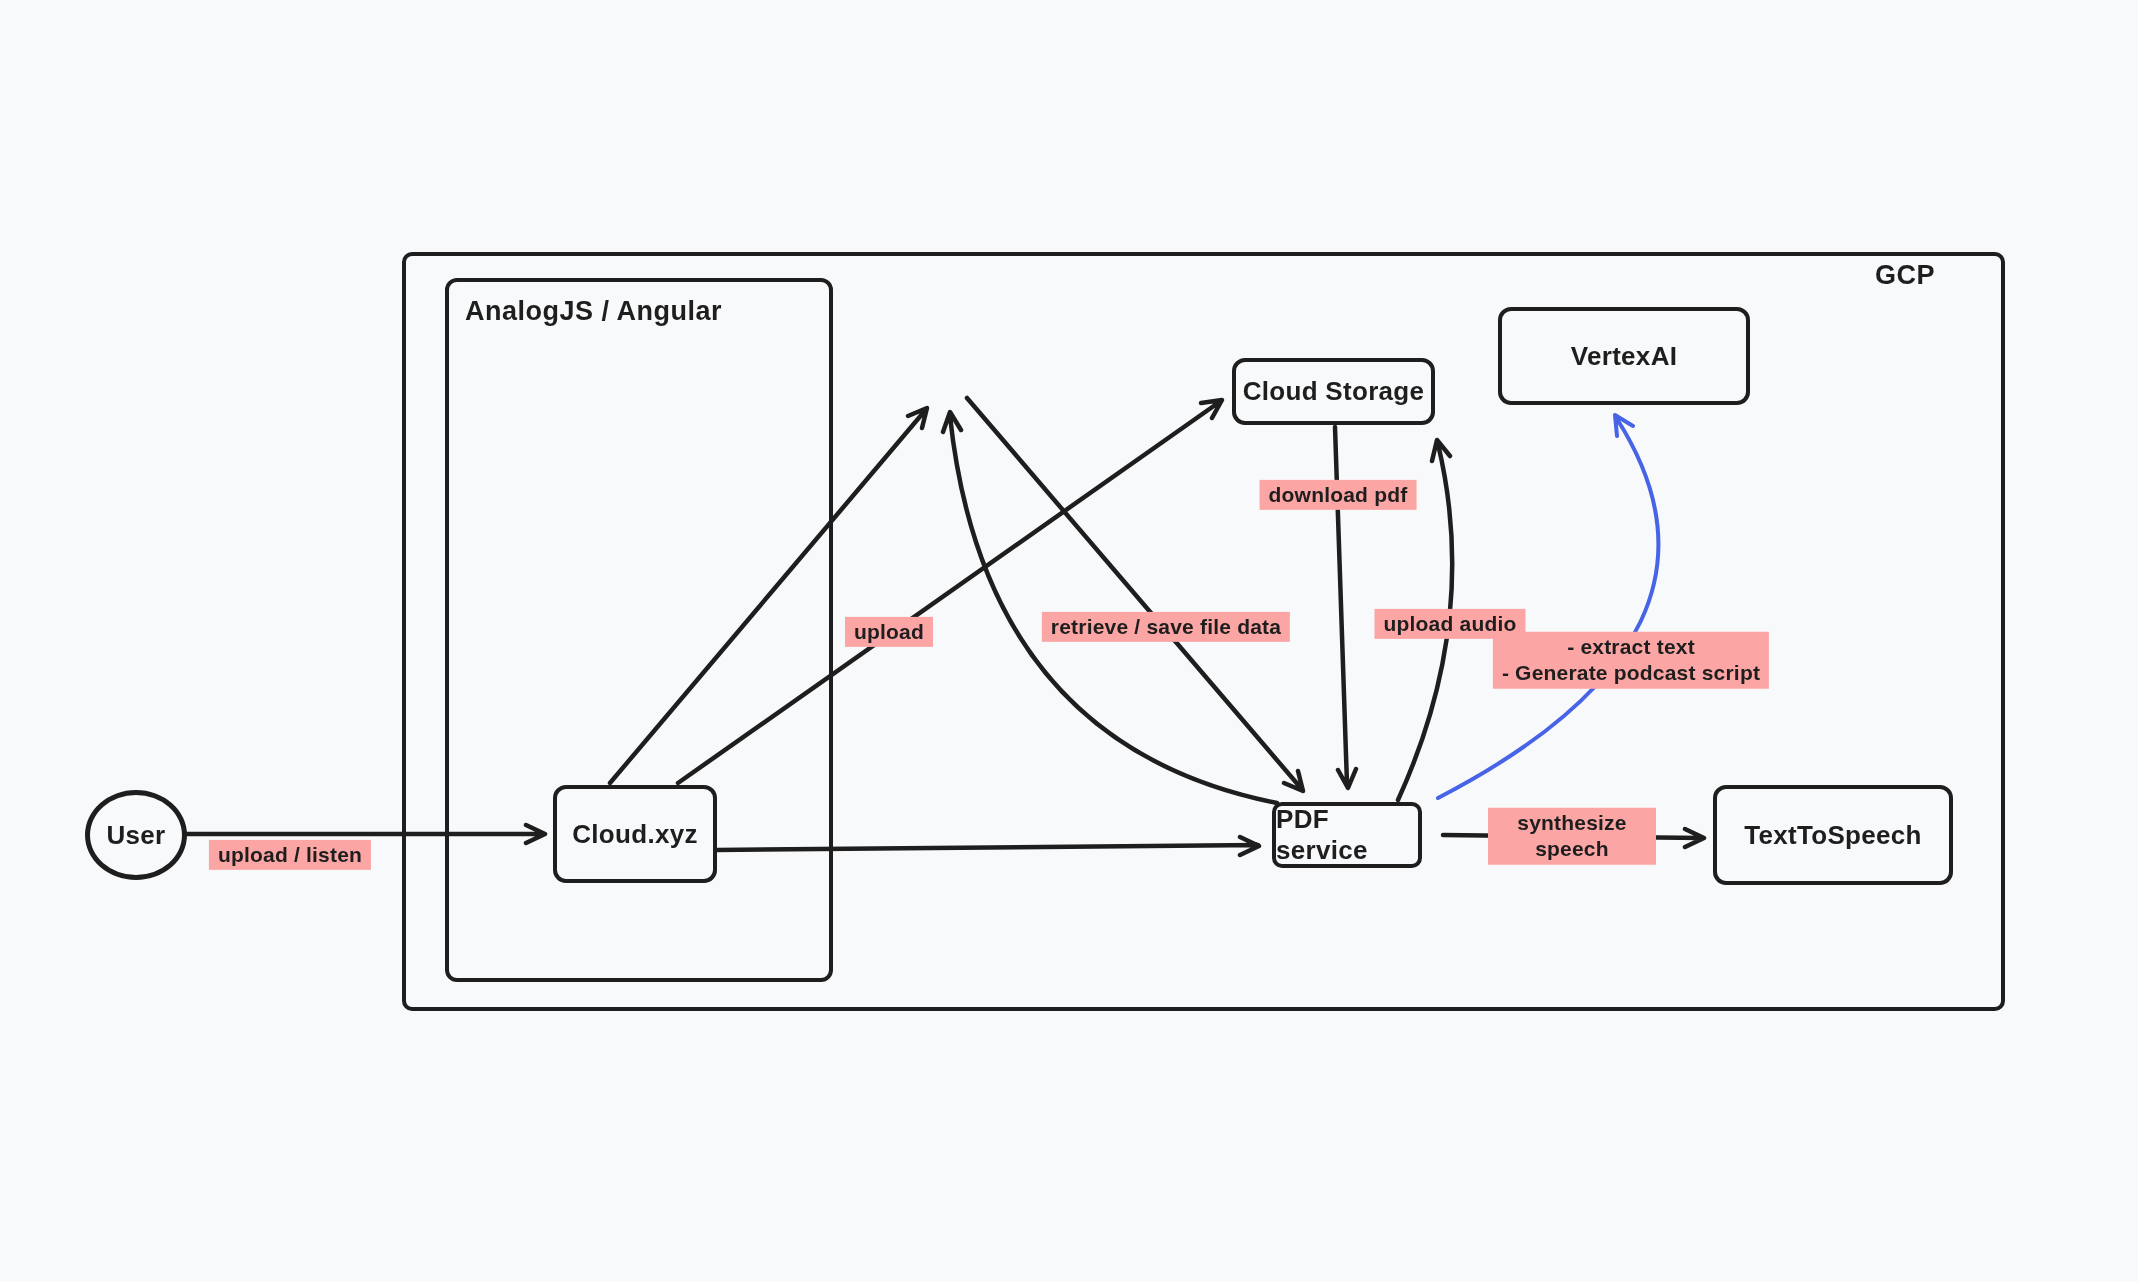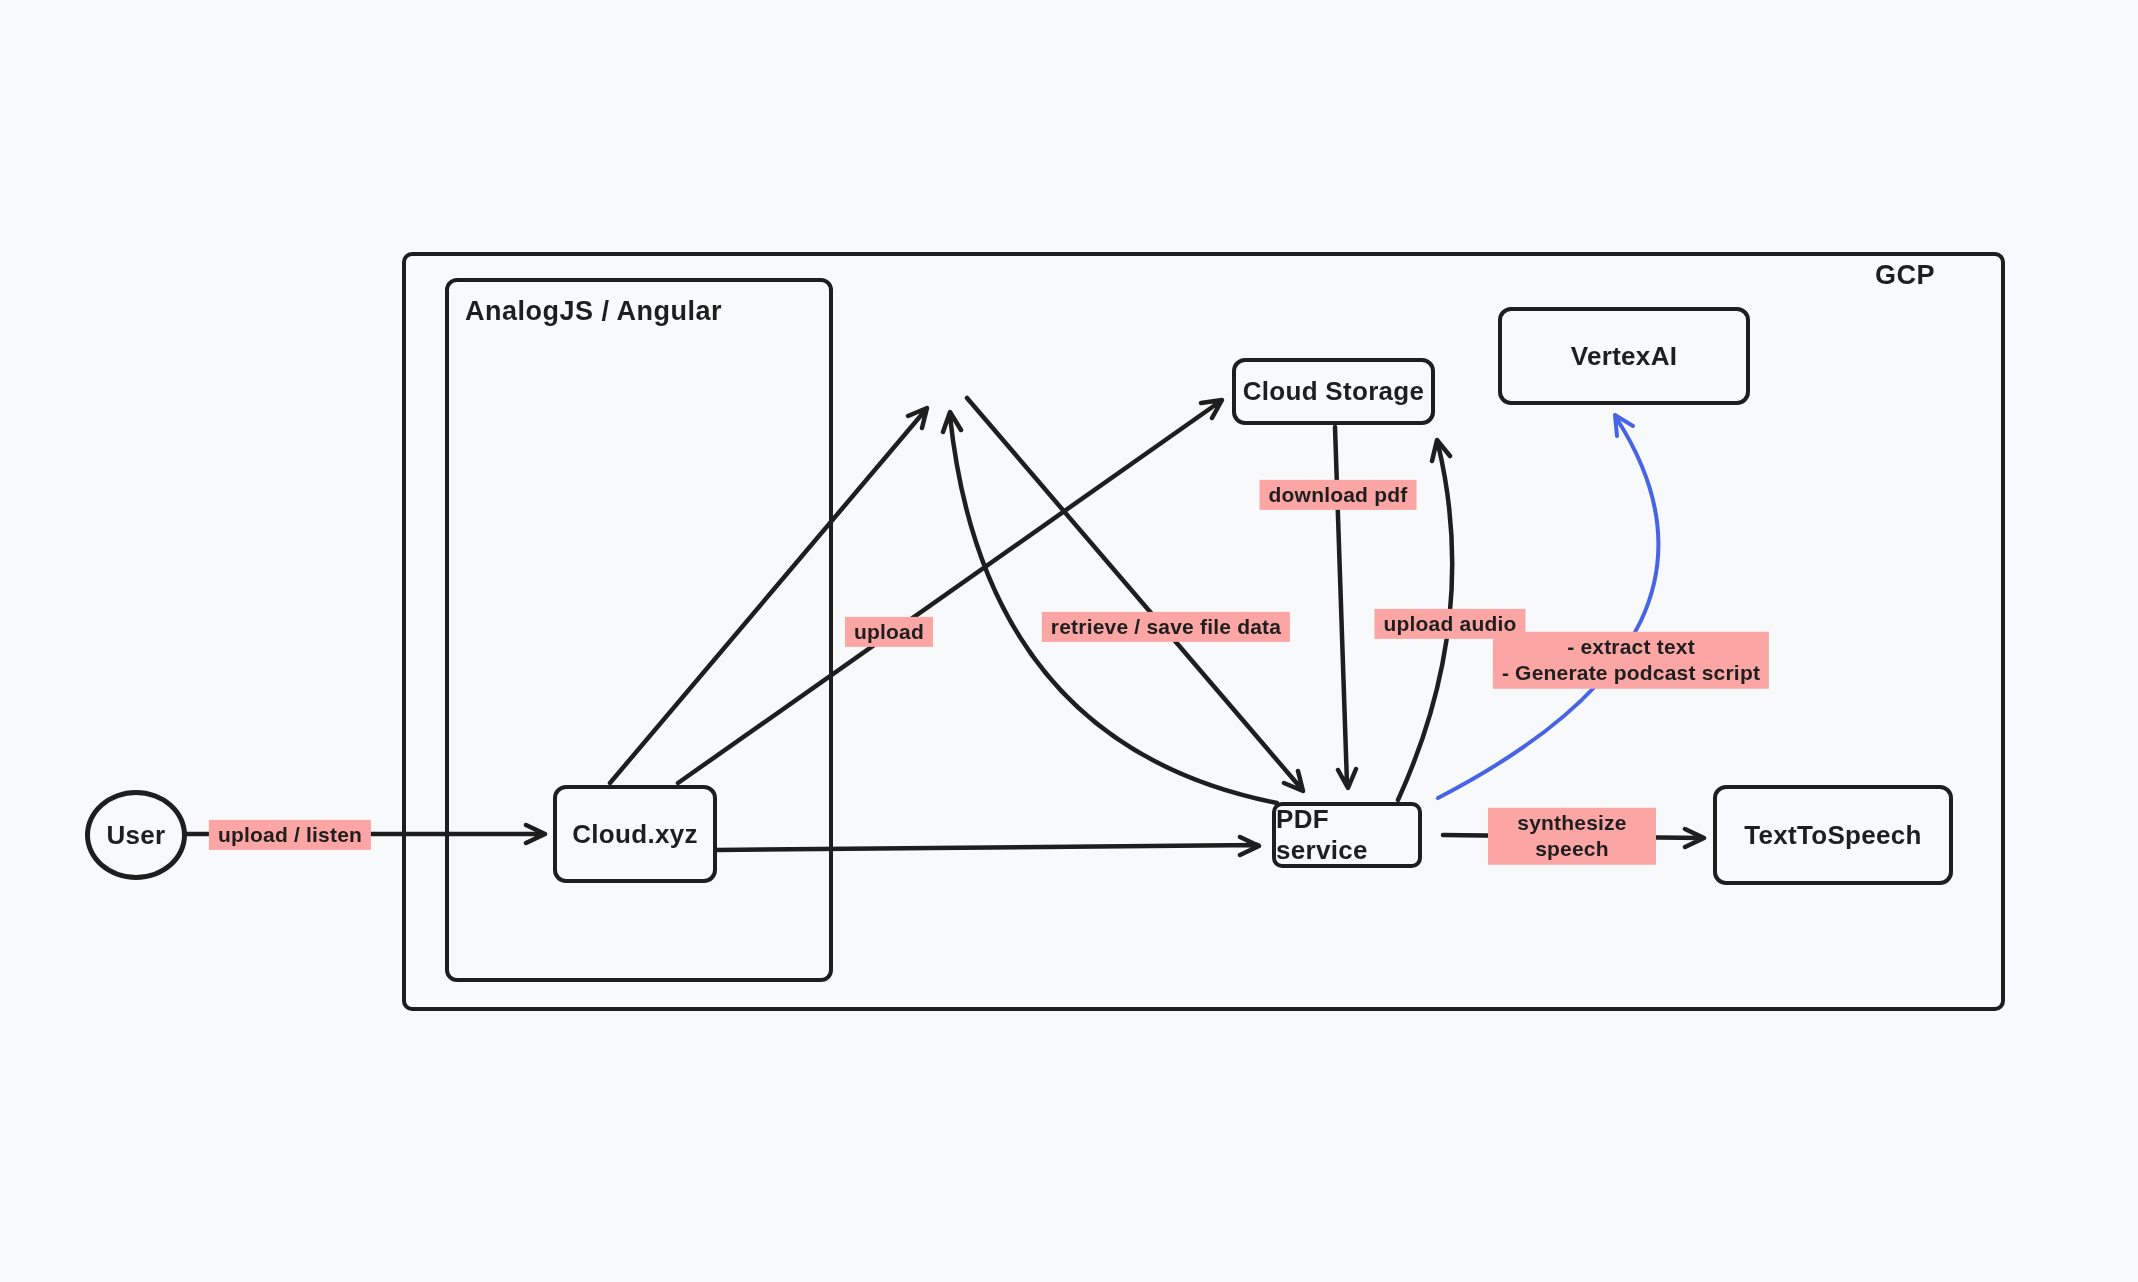--- a/index.html
+++ b/index.html
@@ -92,21 +92,21 @@
   </div>
 
   <div class="node" style="left:1272px; top:802px; width:150px; height:66px;border-radius:10px;">
     <span>PDF service</span>
   </div>
 
   <div class="node" style="left:1713px; top:785px; width:240px; height:100px;">
     <span>TextToSpeech</span>
   </div>
 
-  <div class="edge-label" style="left:290px; top:835px;">upload / listen</div>
+  <div class="edge-label" style="left:290px; top:855px;">upload / listen</div>
   <div class="edge-label" style="left:889px; top:632px;">upload</div>
   <div class="edge-label" style="left:1166px; top:627px;">retrieve / save file data</div>
   <div class="edge-label" style="left:1338px; top:495px;">download pdf</div>
   <div class="edge-label" style="left:1450px; top:624px;">upload audio</div>
   <div class="edge-label" style="left:1631px; top:660px;">- extract text
 - Generate podcast script</div>
   <div class="edge-label" style="left:1572px; top:836px; max-width:150px;">synthesize speech</div>
 
 </div>
 

